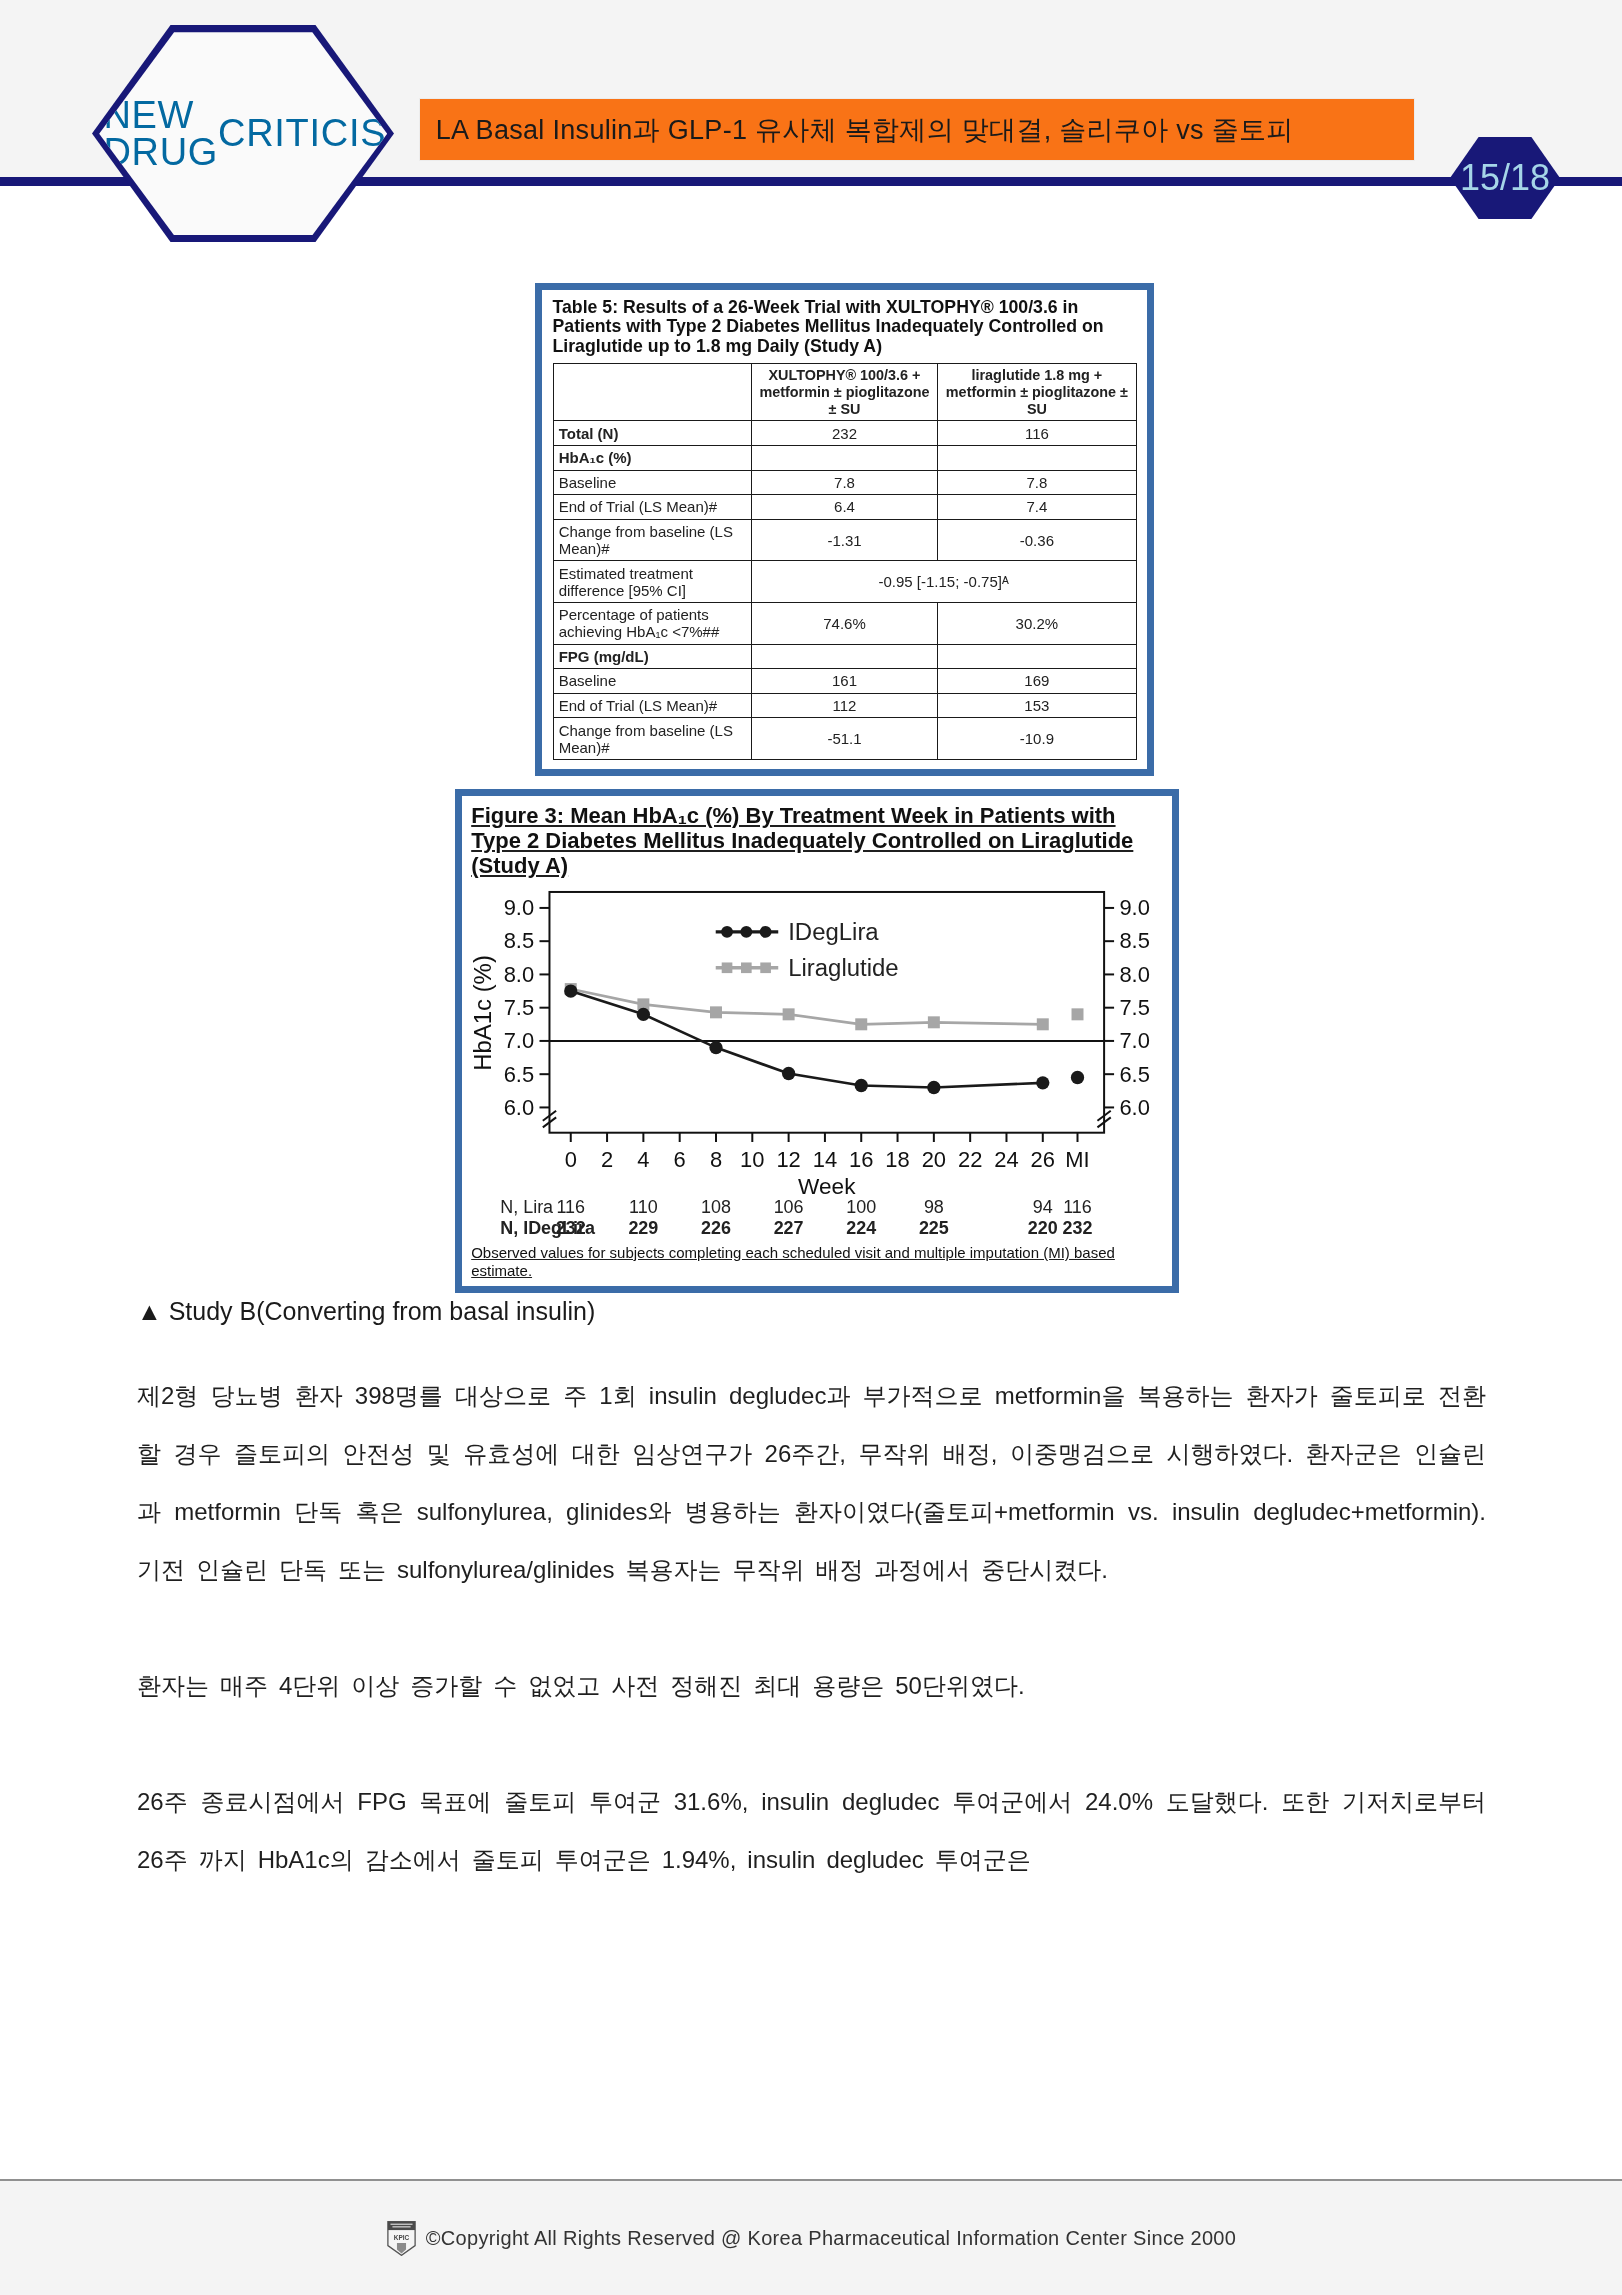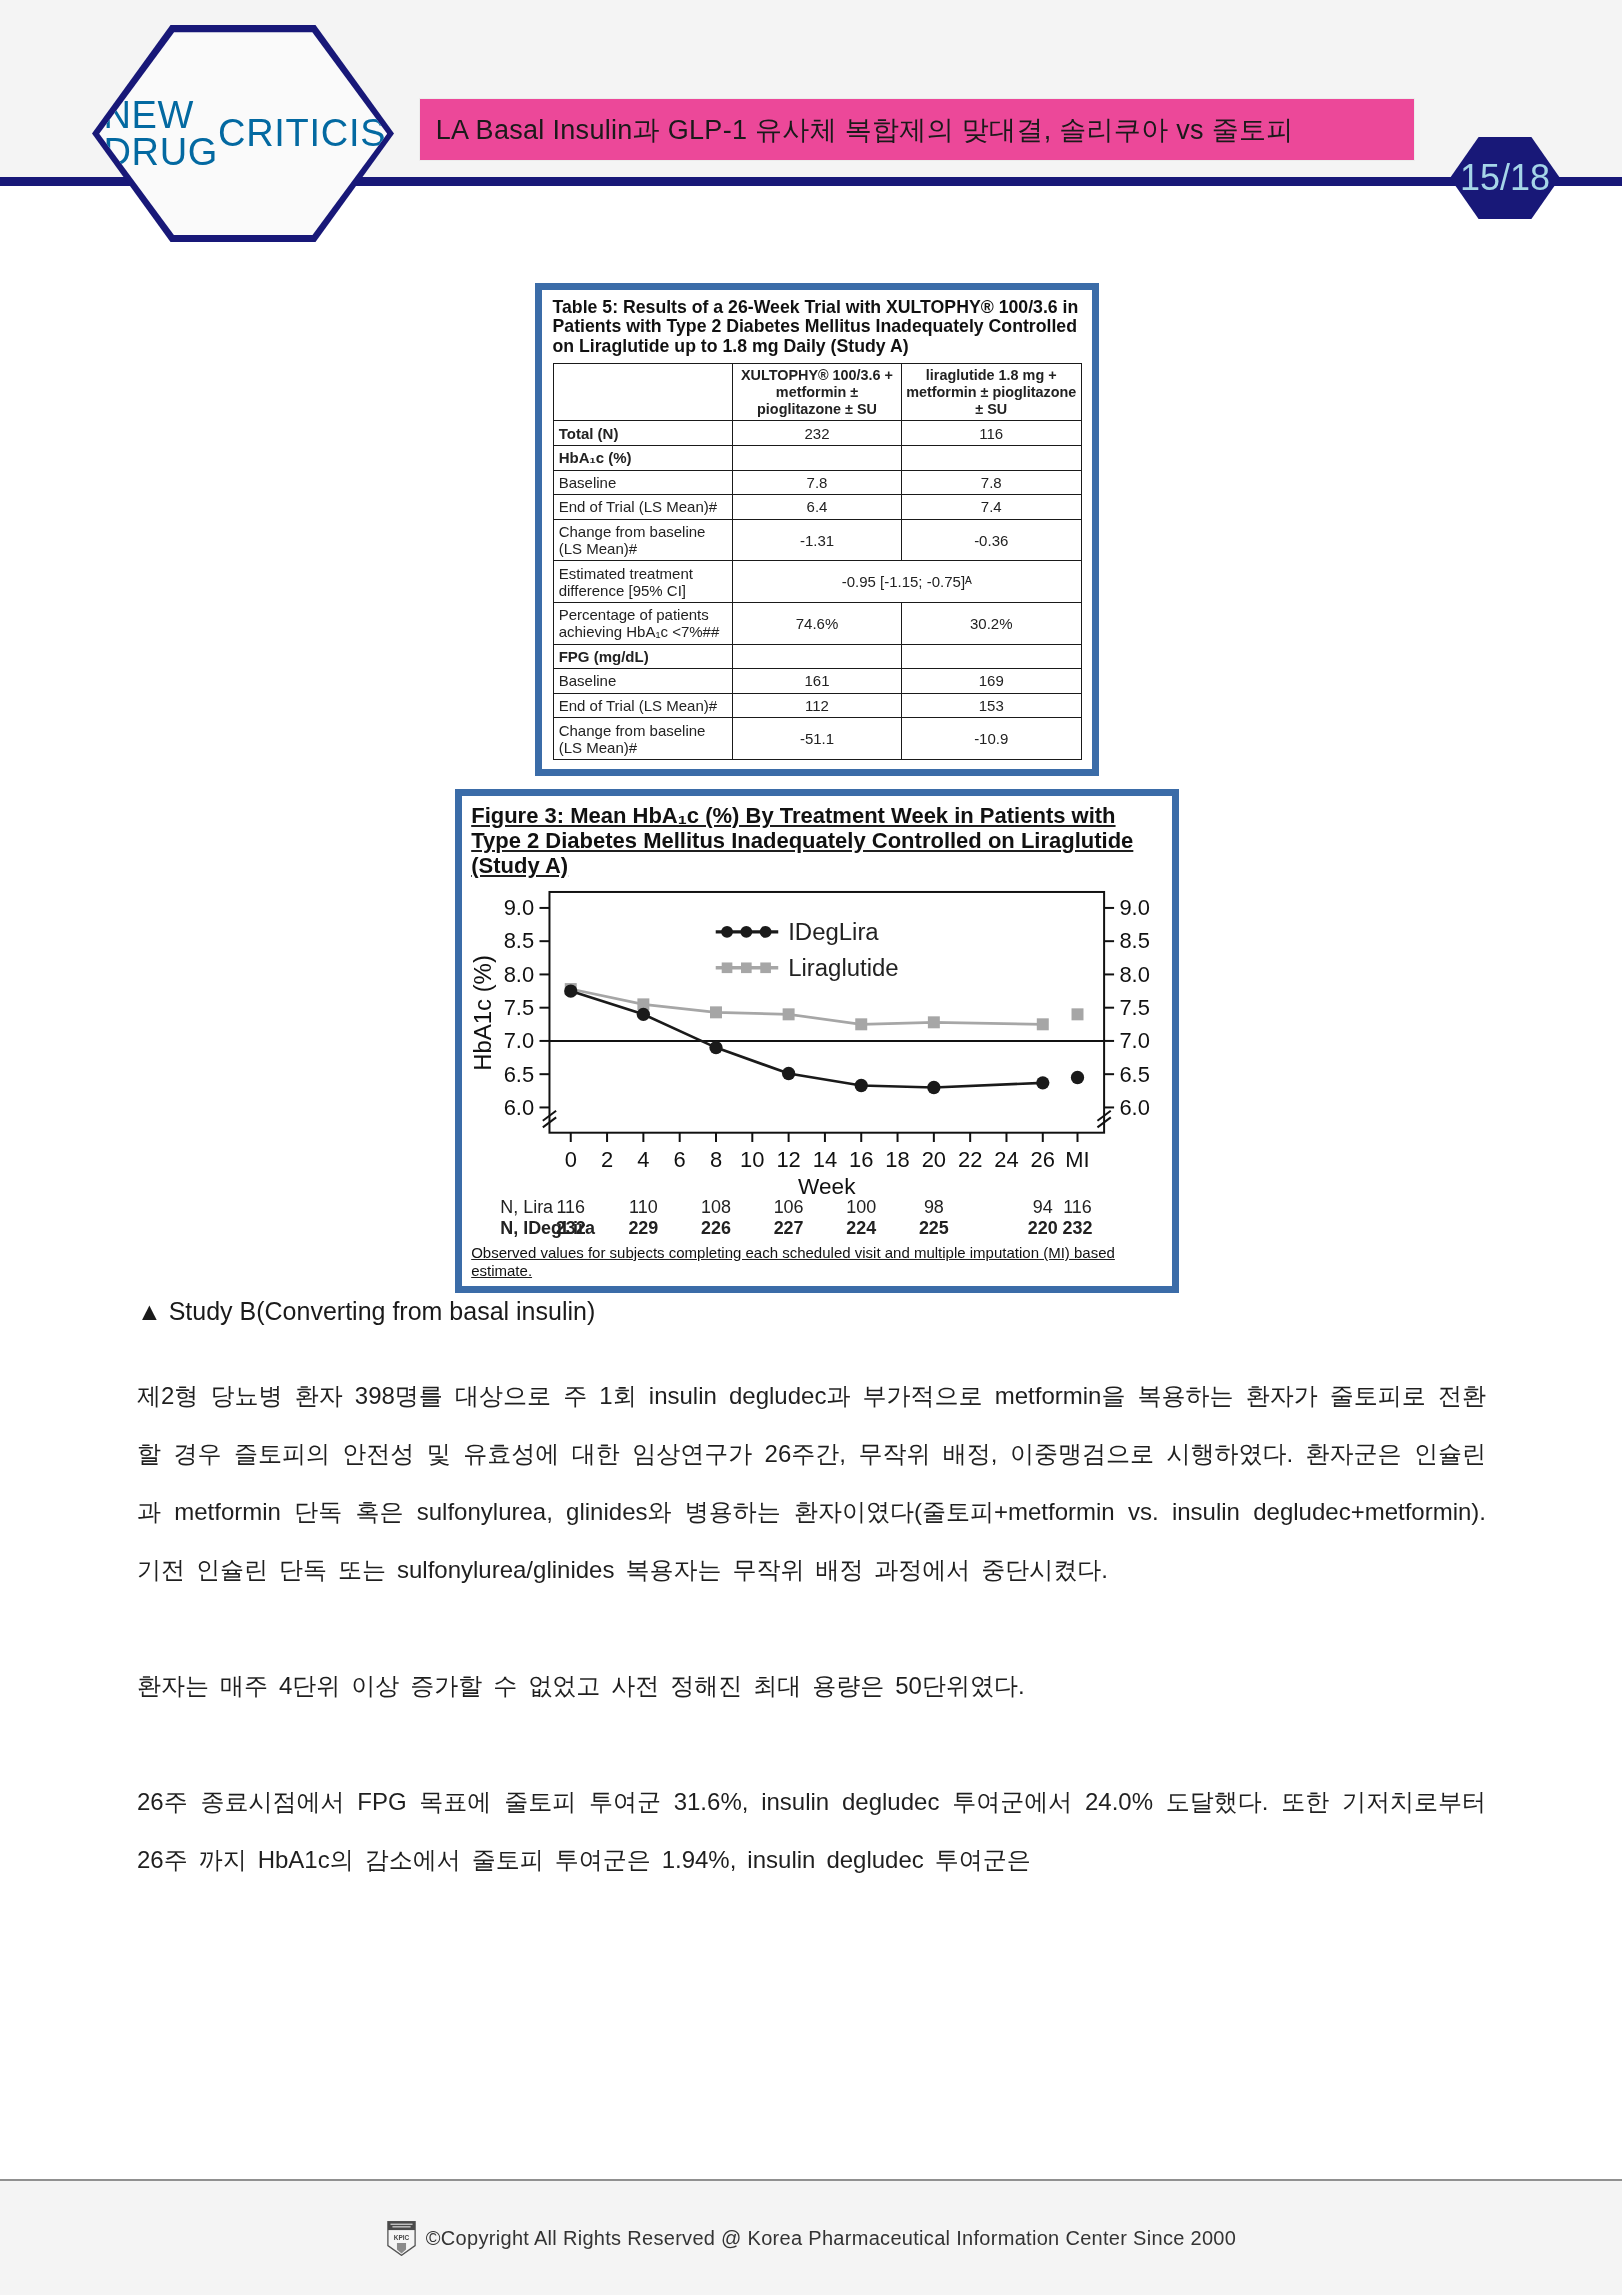--- a/index.html
+++ b/index.html
@@ -14,31 +14,31 @@
   .hex { clip-path:polygon(26% 0, 74% 0, 100% 50%, 74% 100%, 26% 100%, 0 50%); }
   .logo-hex-outer { position:absolute; left:92px; top:25px; width:302px; height:217px; background:#181878; }
   .logo-hex-inner {
     position:absolute; left:7.2px; top:7.2px; width:288px; height:203px; background:#fafafa;
     display:flex; align-items:center; justify-content:center; 
   }
   .logo-kr { font-size:31px; letter-spacing:4.6px; color:#b5b5b5; font-weight:bold; line-height:39px; }
   .logo-en { font-size:38px; color:#0369a1; line-height:37px; letter-spacing:0.7px; }
   .title-box {
     position:absolute; left:419px; top:98px; width:996px; height:63px;
-    background:#ec4899; border:0.7px solid #ececec; display:flex; align-items:center;
+    background:#f97316; border:0.7px solid #ececec; display:flex; align-items:center;
   }
   .title-text { font-size:27px; color:#1a1a1a; padding-left:15.7px; letter-spacing:0.3px; white-space:nowrap; }
   .page-badge {
     position:absolute; left:1450px; top:137px; width:110px; height:82px; background:#181878;
     display:flex; align-items:center; justify-content:center;
   }
   .page-badge span { color:#a5d5e8; font-size:36px; }
   
   .table5-box {
-    position:absolute; left:535px; top:283px; width:564px;
+    position:absolute; left:535px; top:283px; width:619px;
     border:7.9px solid #3b6ca8; background:#ffffff; padding:7.9px 10.5px 9.2px 10.5px;
   }
   .table5-title { font-weight:bold; font-size:17.7px; line-height:19.6px; color:#111; margin-bottom:6.5px; }
   table.t5 { width:100%; border-collapse:collapse; }
   table.t5 th, table.t5 td { border:1.3px solid #1a1a1a; color:#222; }
   table.t5 th { font-size:14.4px; font-weight:bold; text-align:center; padding:2.6px 2.6px; line-height:17px; }
   table.t5 td { font-size:15px; padding:3.3px 5.2px; line-height:17px; }
   table.t5 td.lbl { text-align:left; }
   table.t5 td.b { font-weight:bold; }
   table.t5 td.val { text-align:center; }

